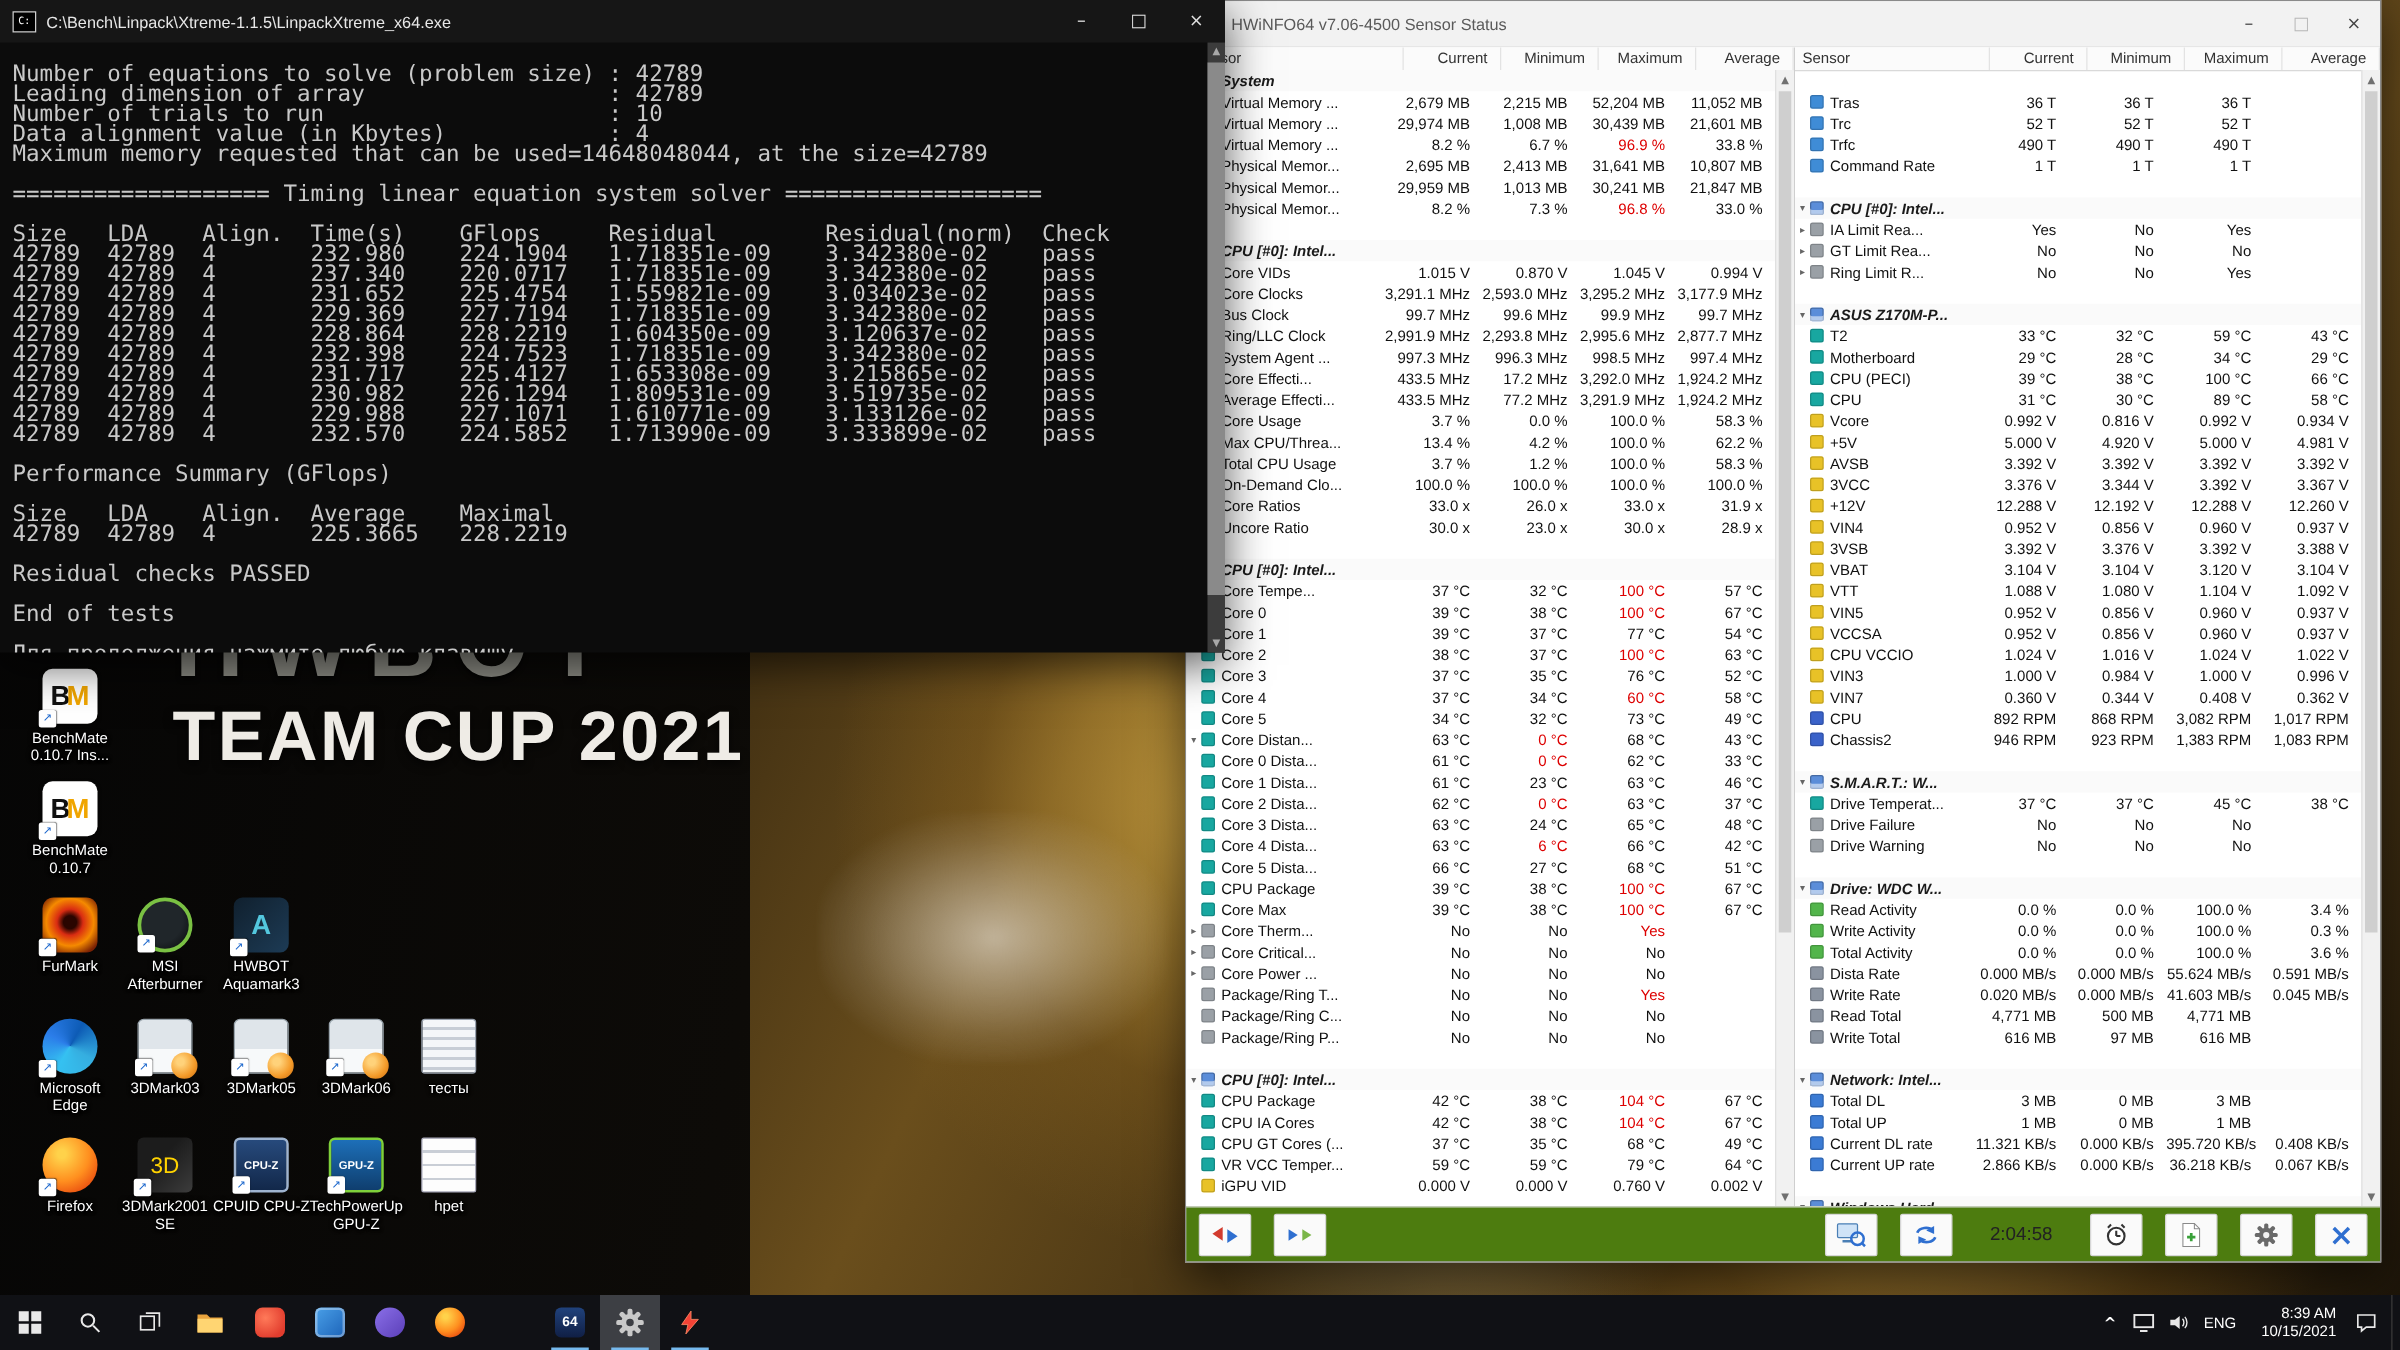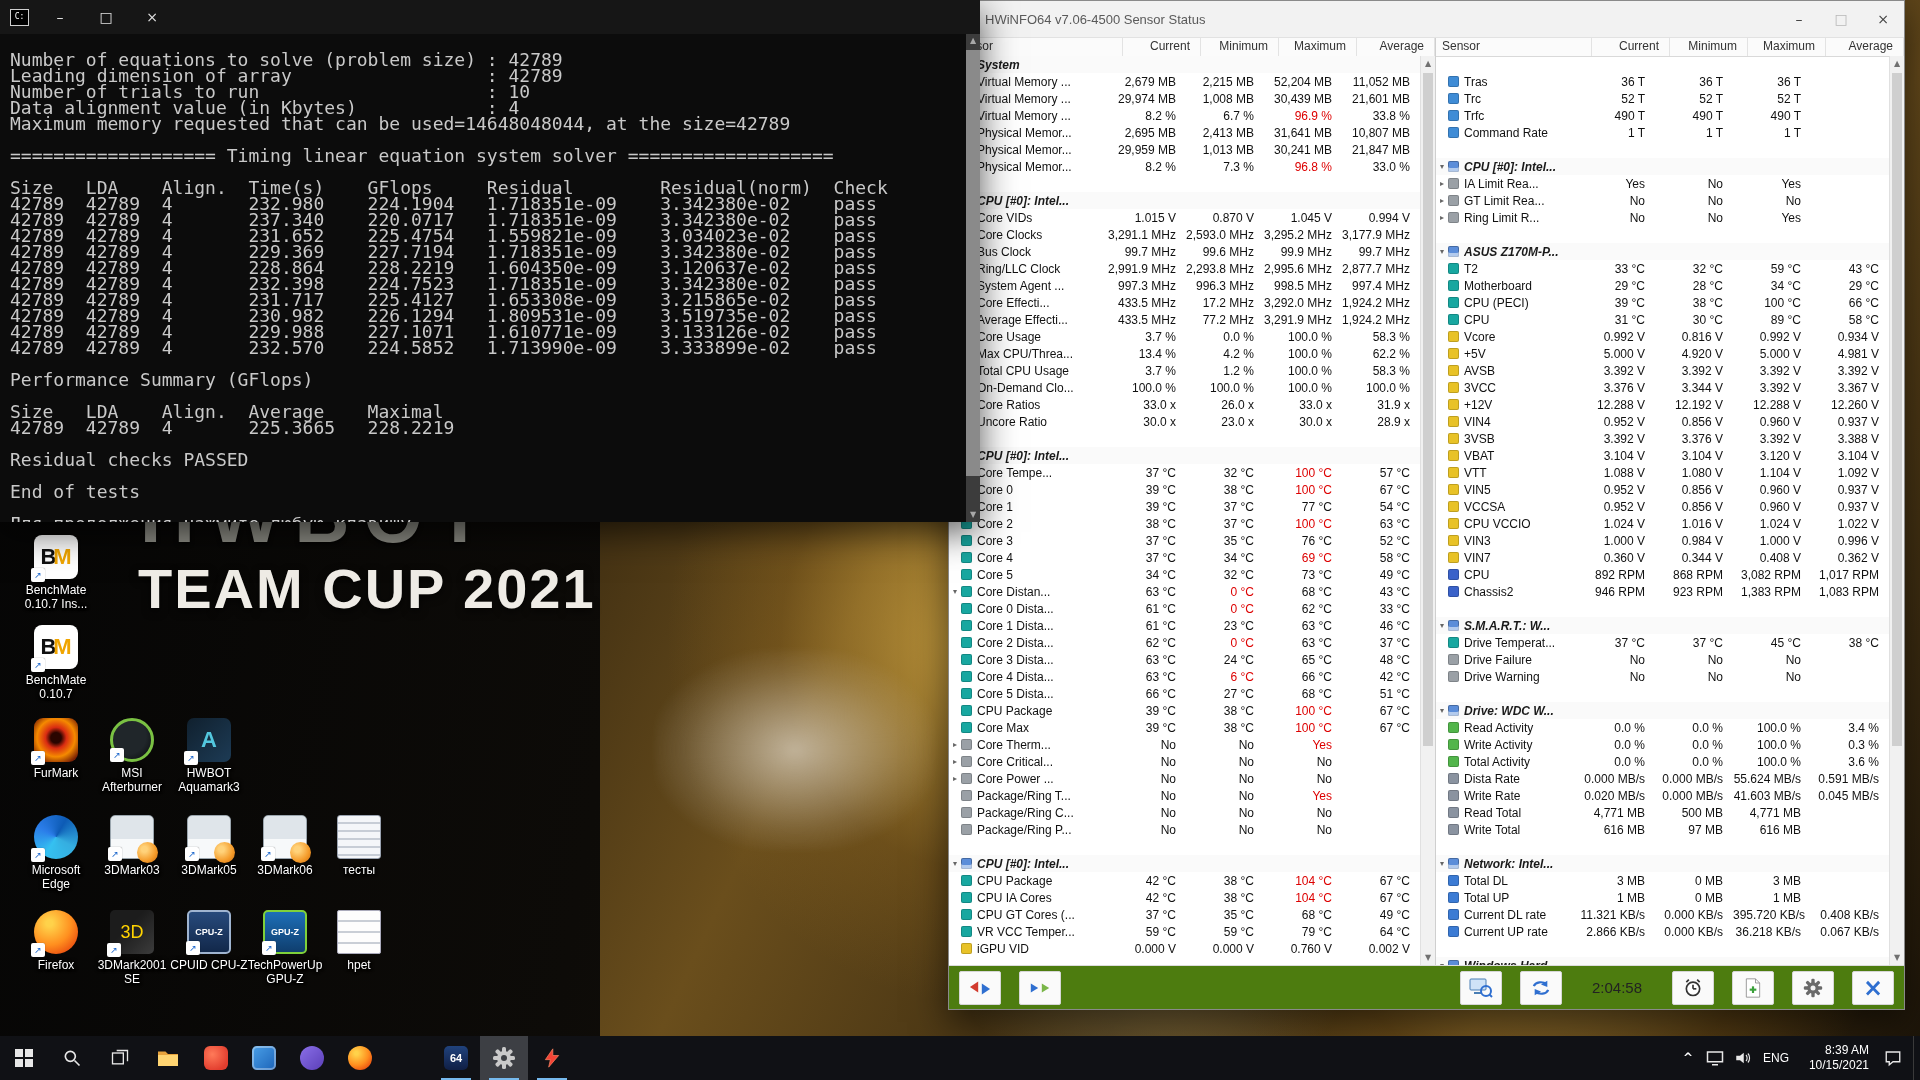--- a/index.html
+++ b/index.html
@@ -542,21 +542,21 @@
               <span class="sval">35 °C</span>
               <span class="sval">76 °C</span>
               <span class="sval">52 °C</span>
             </div>
             <div class="srow">
               <span class="arr"></span>
               <span class="sic ic-temp"></span>
               <span class="slab">Core 4</span>
               <span class="sval">37 °C</span>
               <span class="sval">34 °C</span>
-              <span class="sval red">69 °C</span>
+              <span class="sval red">60 °C</span>
               <span class="sval">58 °C</span>
             </div>
             <div class="srow">
               <span class="arr"></span>
               <span class="sic ic-temp"></span>
               <span class="slab">Core 5</span>
               <span class="sval">34 °C</span>
               <span class="sval">32 °C</span>
               <span class="sval">73 °C</span>
               <span class="sval">49 °C</span>
@@ -1239,20 +1239,21 @@
       </span>
       <span class="tb-btn">
           <span class="tb-x">×</span>
         </span>
     </div>
   </div>
 
   <div class="console">
     <div class="c-title">
       <span class="c-ico"></span>
+      <span class="c-title-text">C:\Bench\Linpack\Xtreme-1.1.5\LinpackXtreme_x64.exe</span>
       <span class="c-btns">
         <span class="c-btn">–</span>
         <span class="c-btn">□</span>
         <span class="c-btn">×</span>
       </span>
     </div>
     <div class="c-body">Number of equations to solve (problem size) : 42789
 Leading dimension of array                  : 42789
 Number of trials to run                     : 10
 Data alignment value (in Kbytes)            : 4

